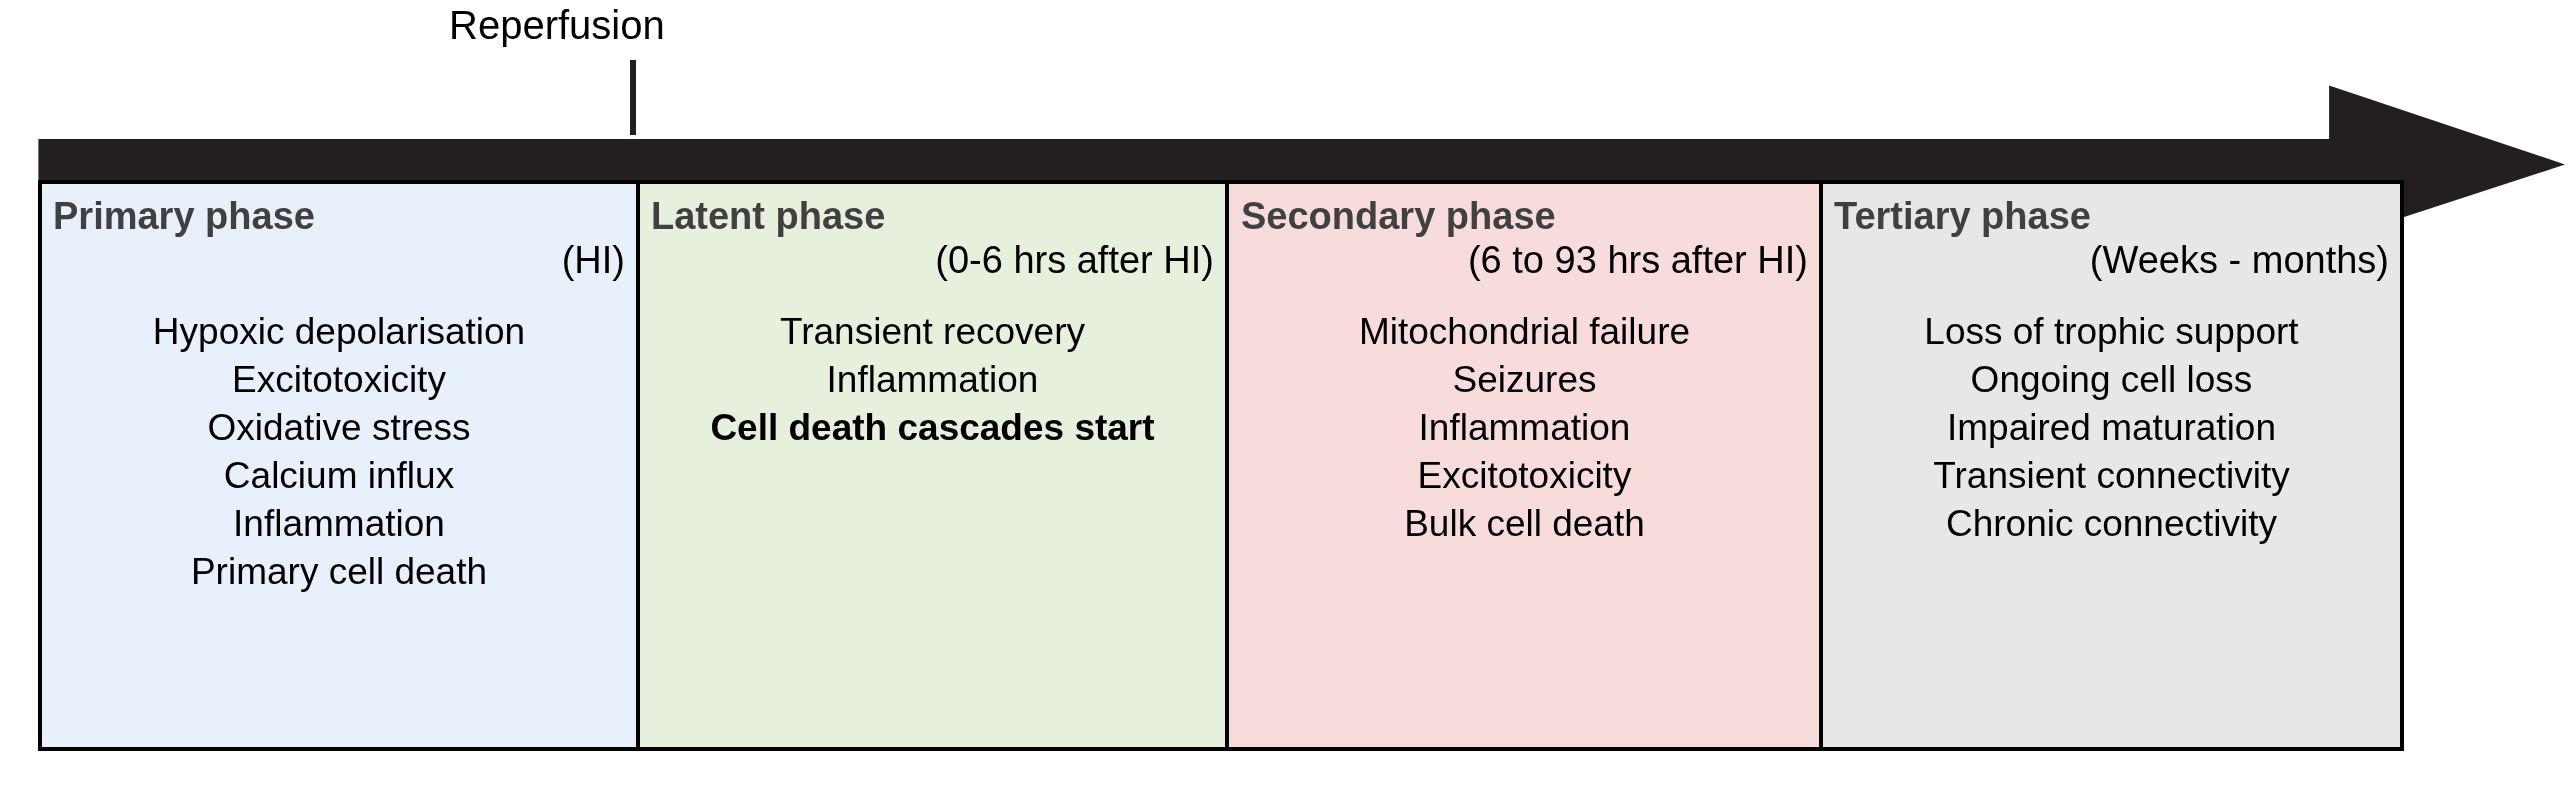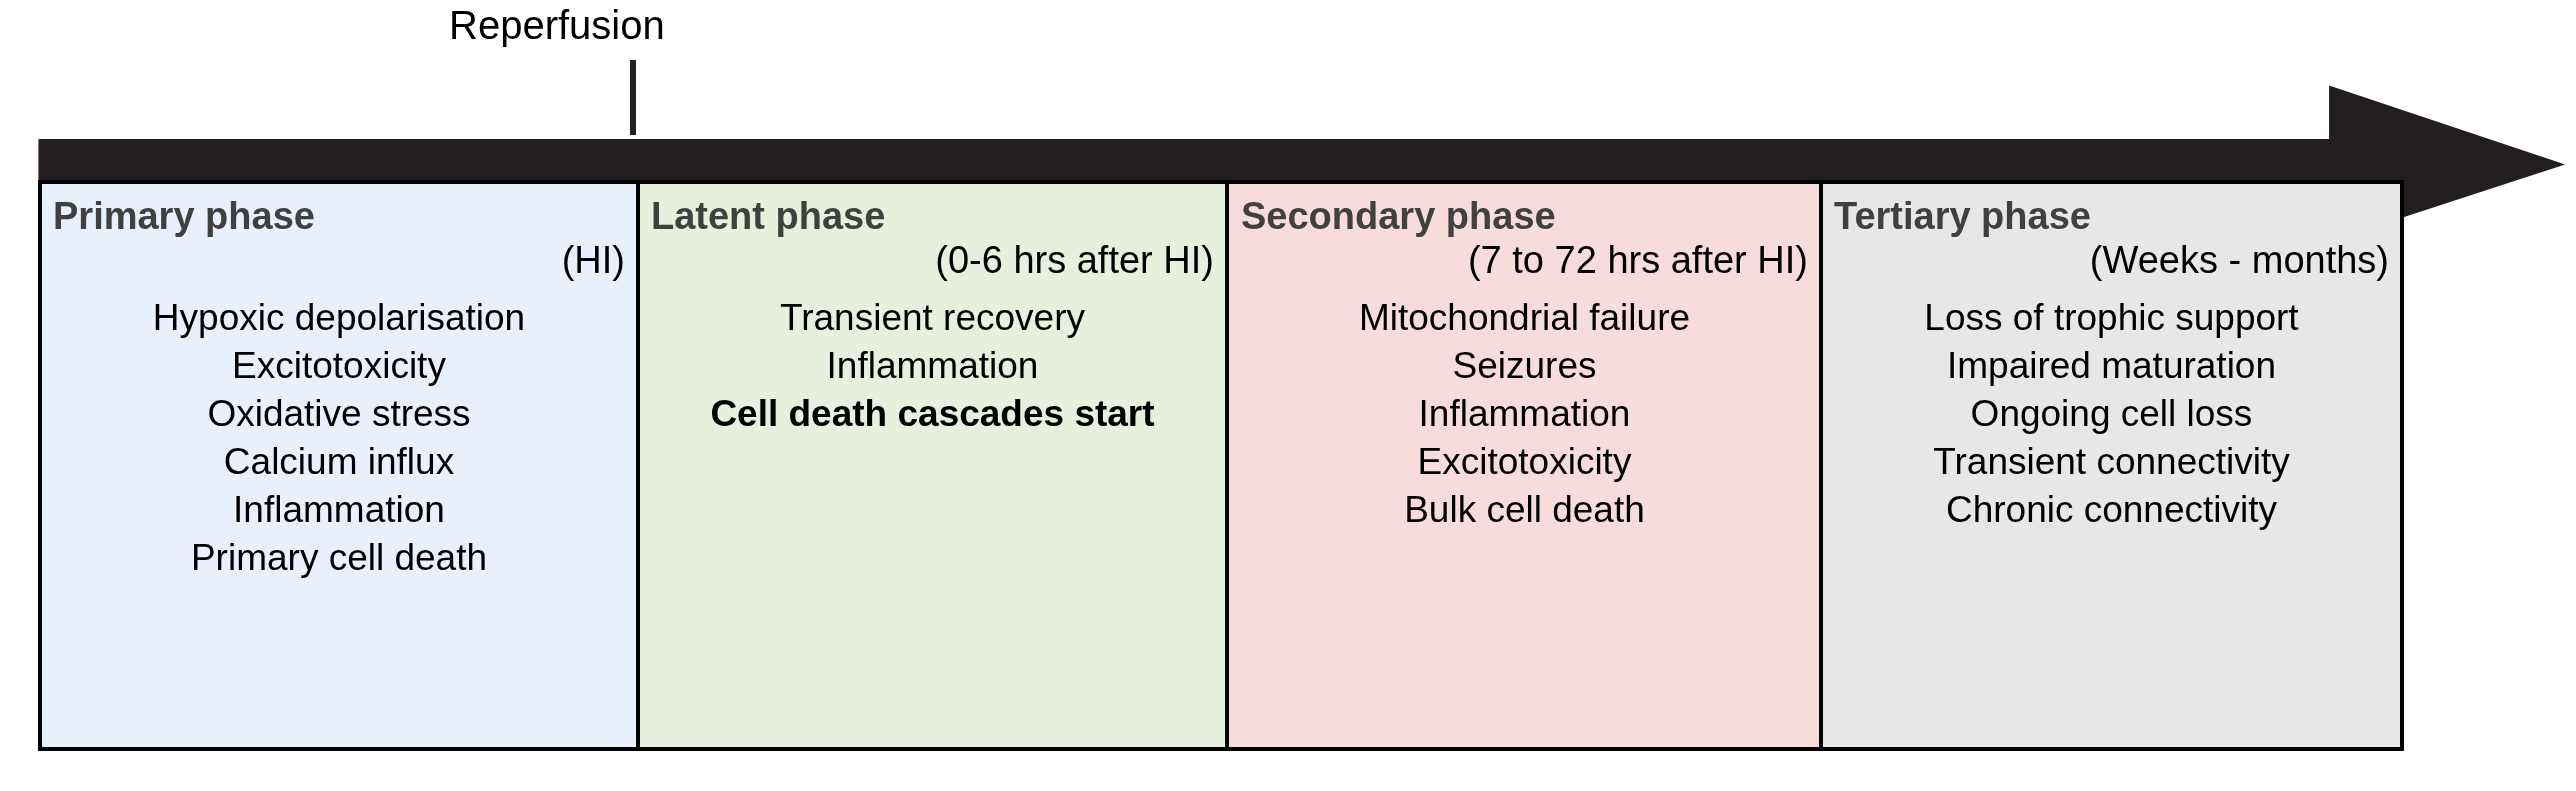--- a/index.html
+++ b/index.html
@@ -82,21 +82,21 @@
   }
   .phase-subheading {
     font-size: 38px;
     font-weight: normal;
     line-height: 1.17;
     color: #000000;
     text-align: right;
     white-space: nowrap;
   }
   .phase-items {
-    margin-top: 11px;
+    margin-top: 25px;
     list-style: none;
     padding: 0;
     text-align: center;
   }
   .phase-item {
     font-size: 37px;
     line-height: 1.30;
     color: #000000;
     white-space: nowrap;
   }
@@ -143,37 +143,37 @@
       <div class="phase-subheading">(0-6 hrs after HI)</div>
       <ul class="phase-items">
         <li class="phase-item">Transient recovery</li>
         <li class="phase-item">Inflammation</li>
         <li class="phase-item wrap">Cell death cascades start</li>
       </ul>
     </div>
 
     <div class="phase-box" id="box-secondary" style="background: rgb(248, 220, 220); padding-left: 12px;">
       <div class="phase-heading">Secondary phase</div>
-      <div class="phase-subheading">(7 to 72 hrs after HI)</div>
+      <div class="phase-subheading">(6 to 93 hrs after HI)</div>
       <ul class="phase-items">
         <li class="phase-item">Mitochondrial failure</li>
         <li class="phase-item">Seizures</li>
         <li class="phase-item">Inflammation</li>
         <li class="phase-item">Excitotoxicity</li>
         <li class="phase-item">Bulk cell death</li>
       </ul>
     </div>
 
     <div class="phase-box" id="box-tertiary" style="background: rgb(231, 231, 231);">
       <div class="phase-heading">Tertiary phase</div>
       <div class="phase-subheading">(Weeks - months)</div>
       <ul class="phase-items">
         <li class="phase-item">Loss of trophic support</li>
+        <li class="phase-item">Ongoing cell loss</li>
         <li class="phase-item">Impaired maturation</li>
-        <li class="phase-item">Ongoing cell loss</li>
         <li class="phase-item">Transient connectivity</li>
         <li class="phase-item">Chronic connectivity</li>
       </ul>
     </div>
 
   </div>
 </div>
 
 
 </body></html>

